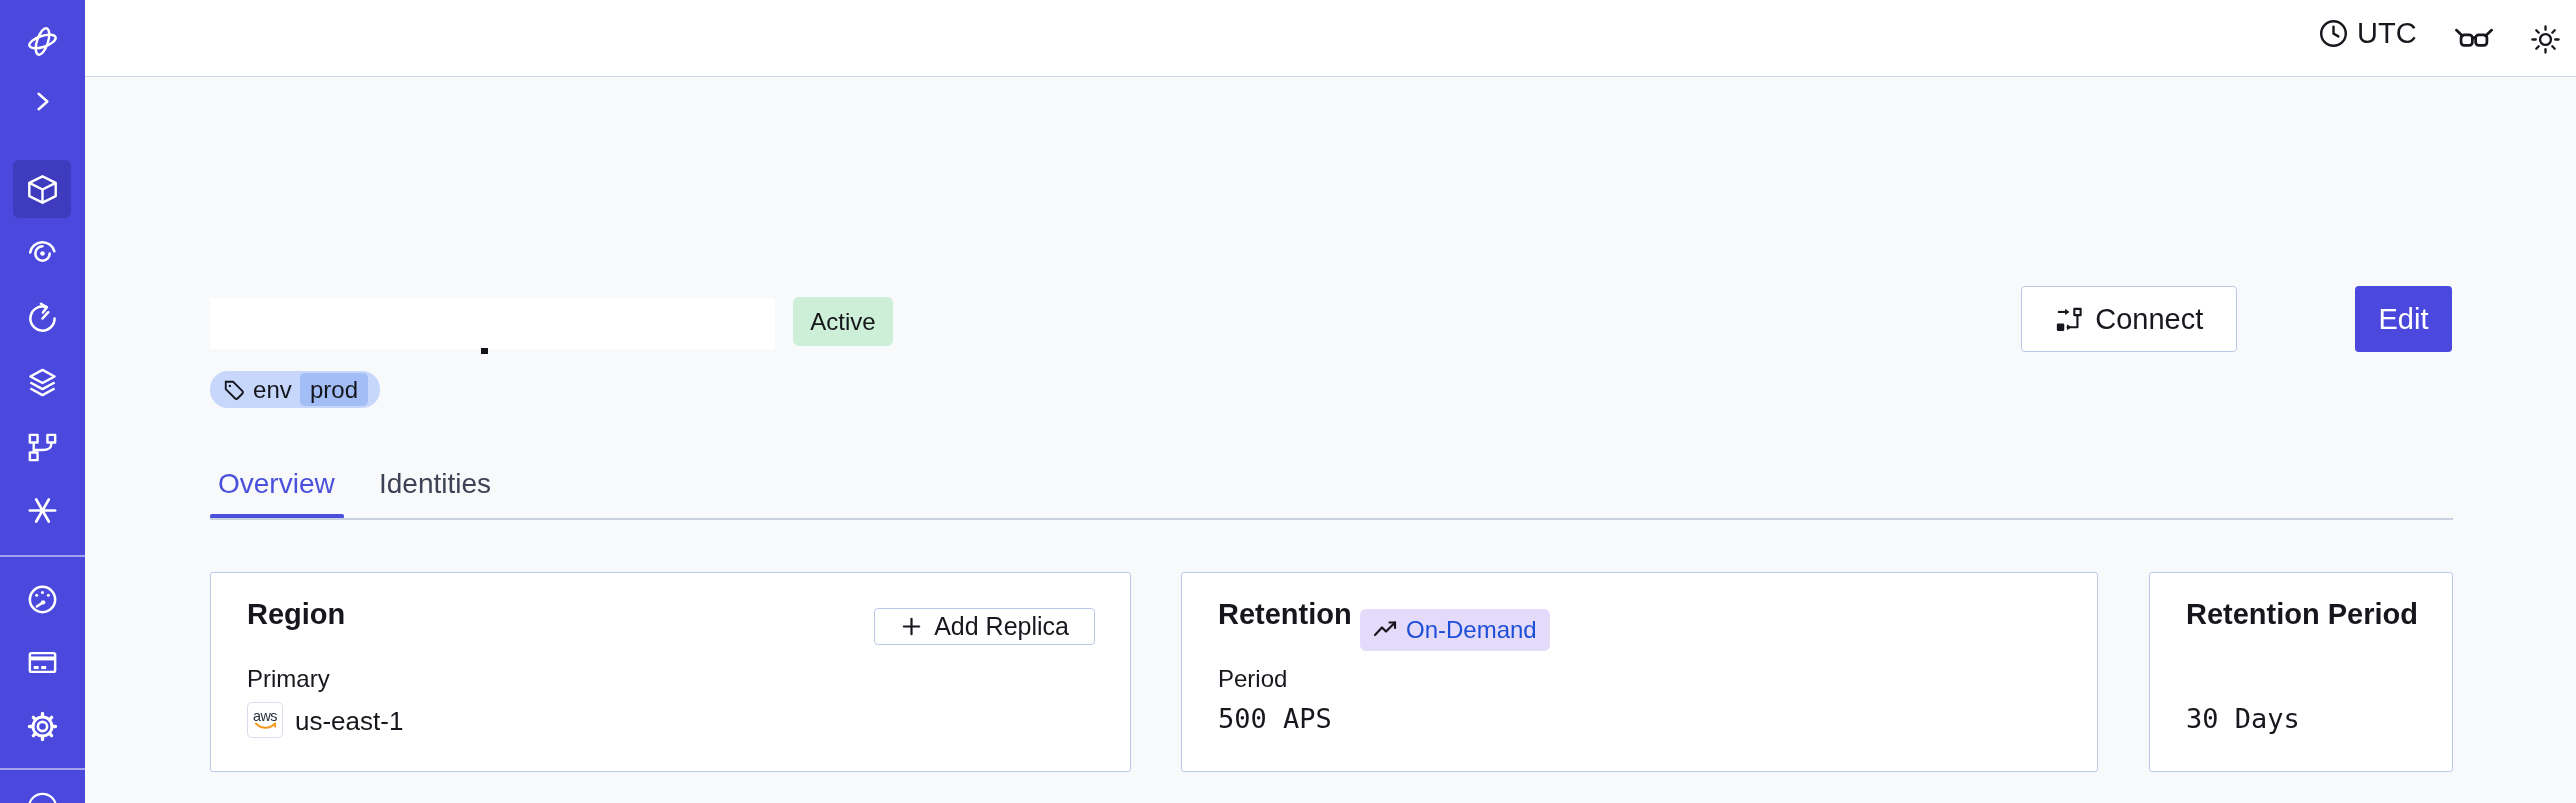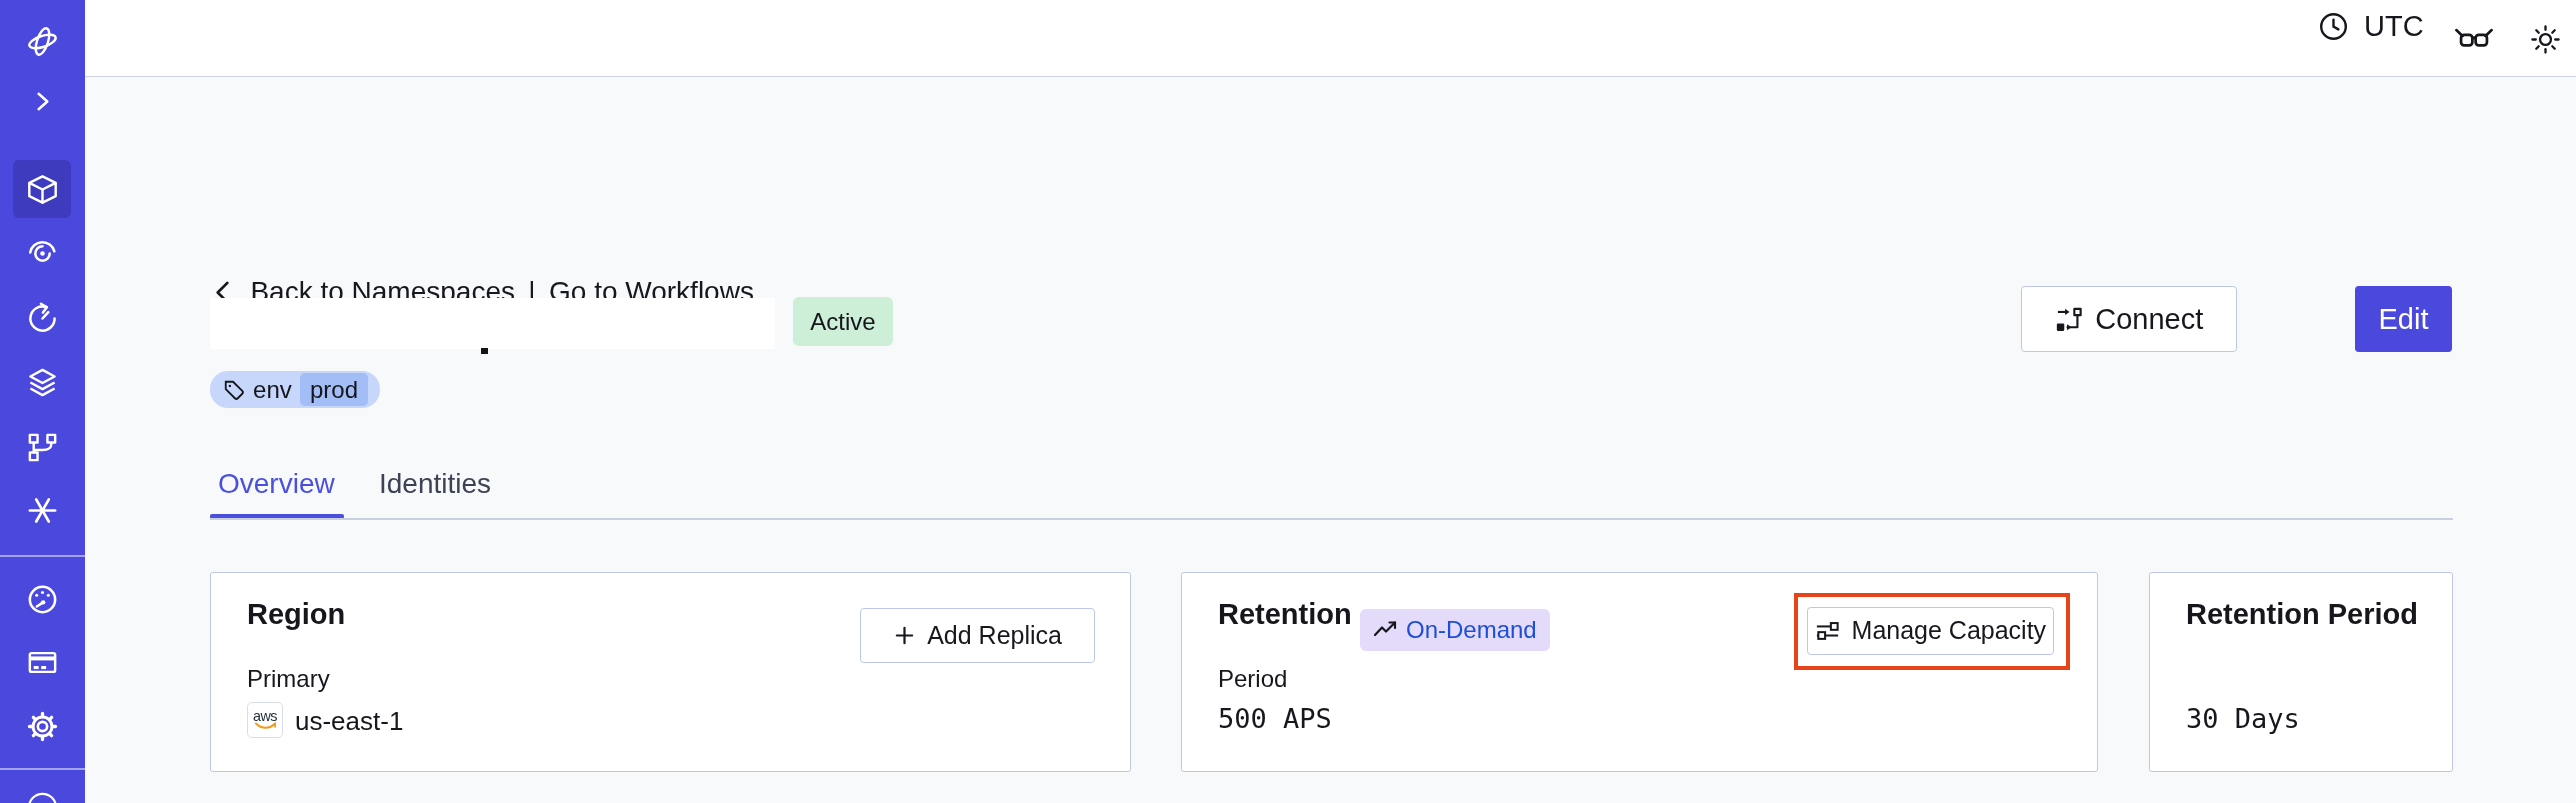--- a/index.html
+++ b/index.html
@@ -9,21 +9,21 @@
   
   #sidebar{position:absolute;left:0;top:0;width:85px;height:804px;background:#4B48DE;overflow:hidden;z-index:5;}
   .side-item{position:absolute;left:25px;width:35px;height:35px;display:flex;align-items:center;justify-content:center;cursor:pointer;}
   .side-item svg{display:block;}
   .side-active-bg{position:absolute;left:13.4px;top:160px;width:58px;height:58px;background:#3E3BBE;border-radius:5.8px;}
   .side-divider{position:absolute;left:0;width:85px;height:1.9px;background:rgba(235,237,250,0.55);}
 
   
   #header{position:absolute;left:85px;top:0;width:2491px;height:77px;background:#ffffff;border-bottom:1.9px solid #CFD5E2;z-index:4;}
   .hdr-item{position:absolute;display:flex;align-items:center;color:#17171D;}
-  #tz{left:2233px;top:10px;gap:15px;font-size:29px;cursor:pointer;}
+  #tz{left:2233px;top:17px;gap:8px;font-size:29px;cursor:pointer;}
   #glasses{left:2369px;top:26px;cursor:pointer;}
   #sun{left:2444px;top:23px;cursor:pointer;}
 
   
   #content{position:absolute;left:85px;top:79px;width:2491px;height:725px;background:#F8F9FB;}
   #breadcrumb{position:absolute;left:125px;top:197px;display:flex;align-items:center;gap:13.4px;font-size:28px;font-weight:500;color:#17171D;}
   #breadcrumb .crumb{cursor:pointer;}
   #breadcrumb .sep{font-weight:400;color:#17171D;}
 
   #name-redacted{position:absolute;left:125px;top:219px;width:565px;height:51px;background:#ffffff;}
@@ -44,21 +44,21 @@
   #tab-border{position:absolute;left:125px;top:439px;width:2243px;height:1.9px;background:#C9D0E0;}
 
   .card{position:absolute;top:493px;height:200px;background:#ffffff;border:1.9px solid #BCC7E6;border-radius:2.9px;}
   #card-region{left:125px;width:921px;}
   #card-capacity{left:1096px;width:917px;}
   #card-retention{left:2064px;width:304px;}
   .card-title{position:absolute;left:36px;top:25px;font-size:29px;font-weight:700;color:#16161D;}
   .card-label{position:absolute;left:36px;top:92px;font-size:24px;color:#17171D;}
   .card-value-mono{position:absolute;left:36px;top:130px;font-size:27px;color:#17171D;font-family:"DejaVu Sans Mono",monospace;}
 
-  #add-replica-btn{position:absolute;right:35px;top:35px;height:55px;padding:0 32px;font-size:25px;}
+  #add-replica-btn{position:absolute;right:35px;top:35px;height:37px;padding:0 25px;font-size:25px;}
   #ondemand-badge{position:absolute;left:178px;top:36px;height:42px;padding:0 13.4px;background:#E4DBFA;border-radius:5.8px;display:flex;align-items:center;gap:8.6px;font-size:24px;color:#1d4ed8;}
   #manage-highlight{position:absolute;right:27px;top:20px;width:276px;height:77px;border:4.8px solid #E8441C;}
   #manage-capacity-btn{position:absolute;left:8.6px;top:9.6px;width:247px;height:48px;font-size:25px;gap:10.5px;}
 
   #aws-badge{position:absolute;left:36px;top:129px;width:36px;height:36px;background:#fff;border:1.9px solid #D8DEE9;border-radius:4.8px;display:flex;flex-direction:column;align-items:center;justify-content:center;}
   #aws-badge .aws-word{font-size:14.4px;font-weight:400;color:#252F3E;line-height:12.5px;letter-spacing:-0.5px;}
   #region-value{position:absolute;left:84px;top:133px;font-size:26px;color:#17171D;}
 </style>
 </head>
 <body>
@@ -211,30 +211,20 @@
           <path d="M24 24 L26.5 26.5"></path>
         <path d="M26.5 7.5 L24 10"></path>
           <path d="M10 24 L7.5 26.5"></path>
       </svg>
     </div>
 
   </header>
 
   <main id="content">
 
-    <div id="breadcrumb">
-      <span style="display:flex;">
-        <svg width="27" height="29" viewBox="0 0 28 30" fill="none" stroke="#17171D" stroke-width="2.8" stroke-linecap="round" stroke-linejoin="round">
-          <path d="M18 5 L8 15 L18 25"></path>
-        </svg>
-      </span>
-      <span class="crumb">Back to Namespaces</span>
-      <span class="sep">|</span>
-      <span class="crumb">Go to Workflows</span>
-    </div>
 
     <div id="name-redacted"></div>
     <div id="name-remnant"></div>
     <div id="status-badge">Active</div>
 
     <div id="tag-pill">
       <span style="display:flex;">
         <svg width="22" height="22" viewBox="0 0 24 24" fill="none" stroke="#14161B" stroke-width="2">
           <path d="M3 3 H11 L21 13 A2.2 2.2 0 0 1 21 16.1 L16.1 21 A2.2 2.2 0 0 1 13 21 L3 11 Z"></path>
           <circle cx="7.5" cy="7.5" r="1.3" fill="#14161B" stroke="none"></circle>
@@ -293,33 +283,20 @@
       <div class="card-title">Retention</div>
       <div id="ondemand-badge">
         <span style="display:flex;">
           <svg width="24" height="24" viewBox="0 0 24 24" fill="none" stroke="#16161D" stroke-width="2.2" stroke-linecap="round" stroke-linejoin="round">
             <path d="M2 17 L9 9.5 L13 13.5 L22 4.5"></path>
             <path d="M16.5 4.5 H22 V10"></path>
           </svg>
         </span>
         <span>On-Demand</span>
       </div>
-      <div id="manage-highlight">
-        <button class="btn" id="manage-capacity-btn">
-          <span style="display:flex;">
-            <svg width="27" height="27" viewBox="0 0 28 28" fill="none" stroke="#17171D" stroke-width="2.1">
-              <path d="M3 9.8 H25"></path>
-              <rect x="17.5" y="6.3" width="7" height="7" fill="#fff"></rect>
-              <path d="M3 19.2 H25"></path>
-              <rect x="4.5" y="15.7" width="7" height="7" fill="#fff"></rect>
-            </svg>
-          </span>
-          <span>Manage Capacity</span>
-        </button>
-      </div>
       <div class="card-label">Period</div>
       <div class="card-value-mono">500 APS</div>
     </section>
 
     <section class="card" id="card-retention">
       <div class="card-title">Retention Period</div>
       <div class="card-value-mono">30 Days</div>
     </section>
 
   </main>

